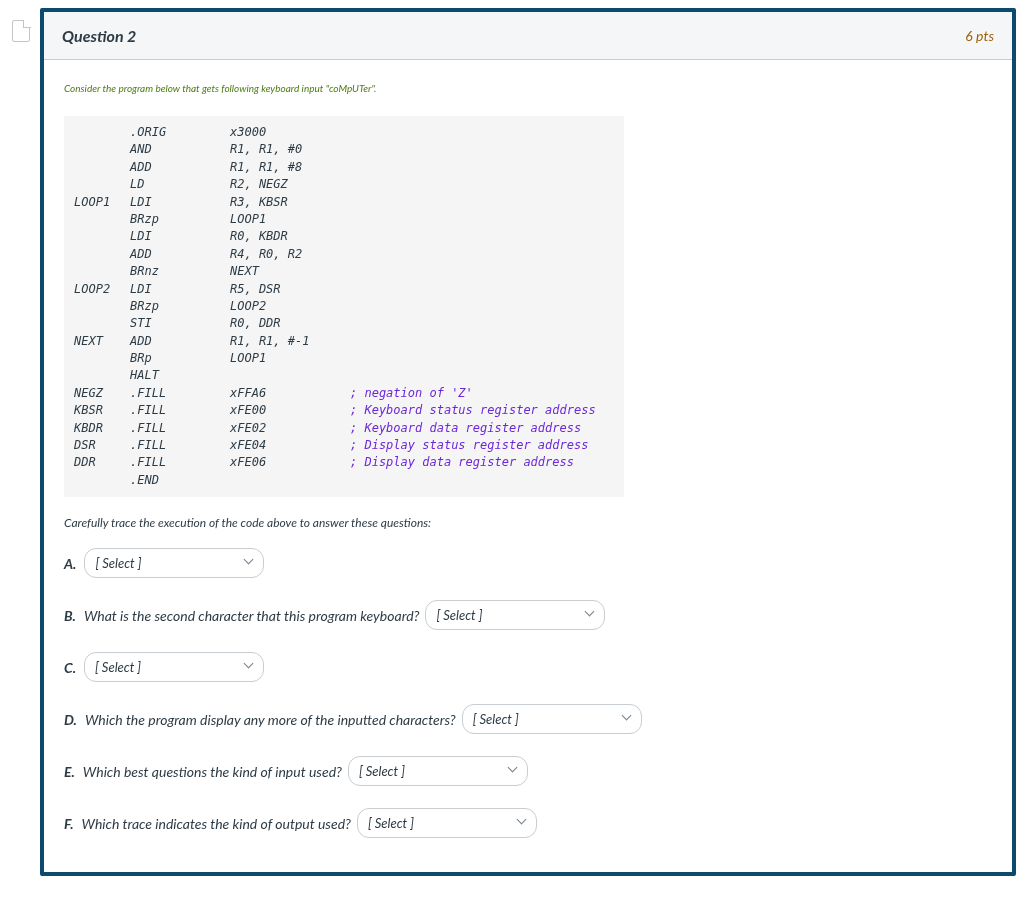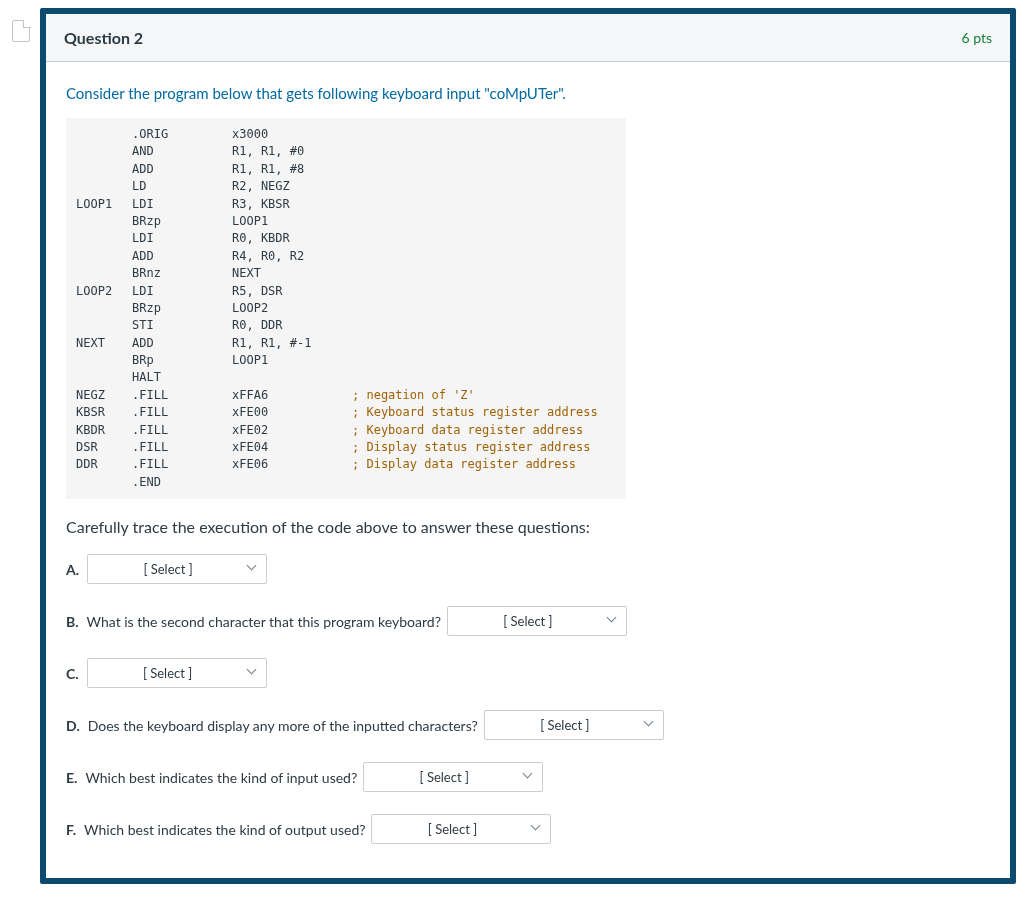--- a/index.html
+++ b/index.html
@@ -27,92 +27,92 @@
     content: "";
     position: absolute;
     top: -1.5px; right: -1.5px;
     width: 7px; height: 7px;
     background: #fff;
     border-left: 1.5px solid #c0c5c9;
     border-bottom: 1.5px solid #c0c5c9;
   }
   .card {
     flex: 1;
-    border: 6px solid #0c4a6e;
+    border: 4px solid #0c4a6e;
     border-radius: 2px;
     background: #fff;
+    font-style: italic;
   }
   .card-header {
     display: flex;
     justify-content: space-between;
     align-items: center;
     padding: 14px 18px;
     border-bottom: 1px solid #c7cdd1;
     background: #f5f6f7;
   }
   .card-header .title {
     font-weight: 700;
     font-size: 16px;
     color: #2d3b45;
   }
   .card-header .points {
     font-size: 14px;
-    color: #15803d;
+    color: #a16207;
   }
   .card-body {
     padding: 22px 20px 30px 20px;
   }
   .intro {
-    font-size: 15px;
-    margin-bottom: 16px;
-    color: #0369a1;
+    font-size: 10px;
+    margin-bottom: 22px;
+    color: #4d7c0f;
   }
   .code-block {
     background: #f5f5f5;
     font-family: "Menlo", "Consolas", monospace;
     font-size: 12px;
     line-height: 1.45;
     padding: 8px 10px;
     white-space: pre;
     color: #2d3b45;
     display: inline-block;
     min-width: 560px;
     margin-bottom: 18px;
   }
   .code-line { display: flex; }
   .col-label { display:inline-block; width: 56px; }
   .col-op    { display:inline-block; width: 56px; }
   .col-arg   { display:inline-block; width: 120px; margin-left: 44px; }
-  .col-cmt   { display:inline-block; color: #a16207; }
+  .col-cmt   { display:inline-block; color: #6d28d9; }
   .trace-intro {
-    font-size: 16px;
+    font-size: 12px;
     margin-bottom: 18px;
   }
   .qline {
     display: flex;
     align-items: center;
     flex-wrap: wrap;
     gap: 6px;
     margin-bottom: 22px;
     font-size: 14px;
   }
   .qline .lbl { font-weight: 700; margin-right: 2px; }
   .select {
     border: 1px solid #c7cdd1;
-    border-radius: 2px;
+    border-radius: 12px;
     padding: 6px 28px 6px 10px;
     font-size: 13px;
     color: #2d3b45;
     background: #fff;
     position: relative;
     min-width: 180px;
     cursor: pointer;
     display: inline-flex;
     align-items: center;
-    justify-content: center;
   }
   .select .chev {
     position: absolute;
     right: 8px;
     top: 50%;
     transform: translateY(-50%);
     width: 10px; height: 10px;
     pointer-events: none;
   }
   .select .chev::before {
@@ -164,39 +164,39 @@
       <div class="qline">
         <span class="lbl">C.</span>
         <span class="select">
           <span>[ Select ]</span>
           <span class="chev"></span>
         </span>
       </div>
 
       <div class="qline">
         <span class="lbl">D.</span>
-        <span>Does the keyboard display any more of the inputted characters?</span>
+        <span>Which the program display any more of the inputted characters?</span>
         <span class="select">
           <span>[ Select ]</span>
           <span class="chev"></span>
         </span>
       </div>
 
       <div class="qline">
         <span class="lbl">E.</span>
-        <span>Which best indicates the kind of input used?</span>
+        <span>Which best questions the kind of input used?</span>
         <span class="select">
           <span>[ Select ]</span>
           <span class="chev"></span>
         </span>
       </div>
 
       <div class="qline" style="margin-bottom:4px">
         <span class="lbl">F.</span>
-        <span>Which best indicates the kind of output used?</span>
+        <span>Which trace indicates the kind of output used?</span>
         <span class="select">
           <span>[ Select ]</span>
           <span class="chev"></span>
         </span>
       </div>
 
     </div>
   </div>
 </div>
 

